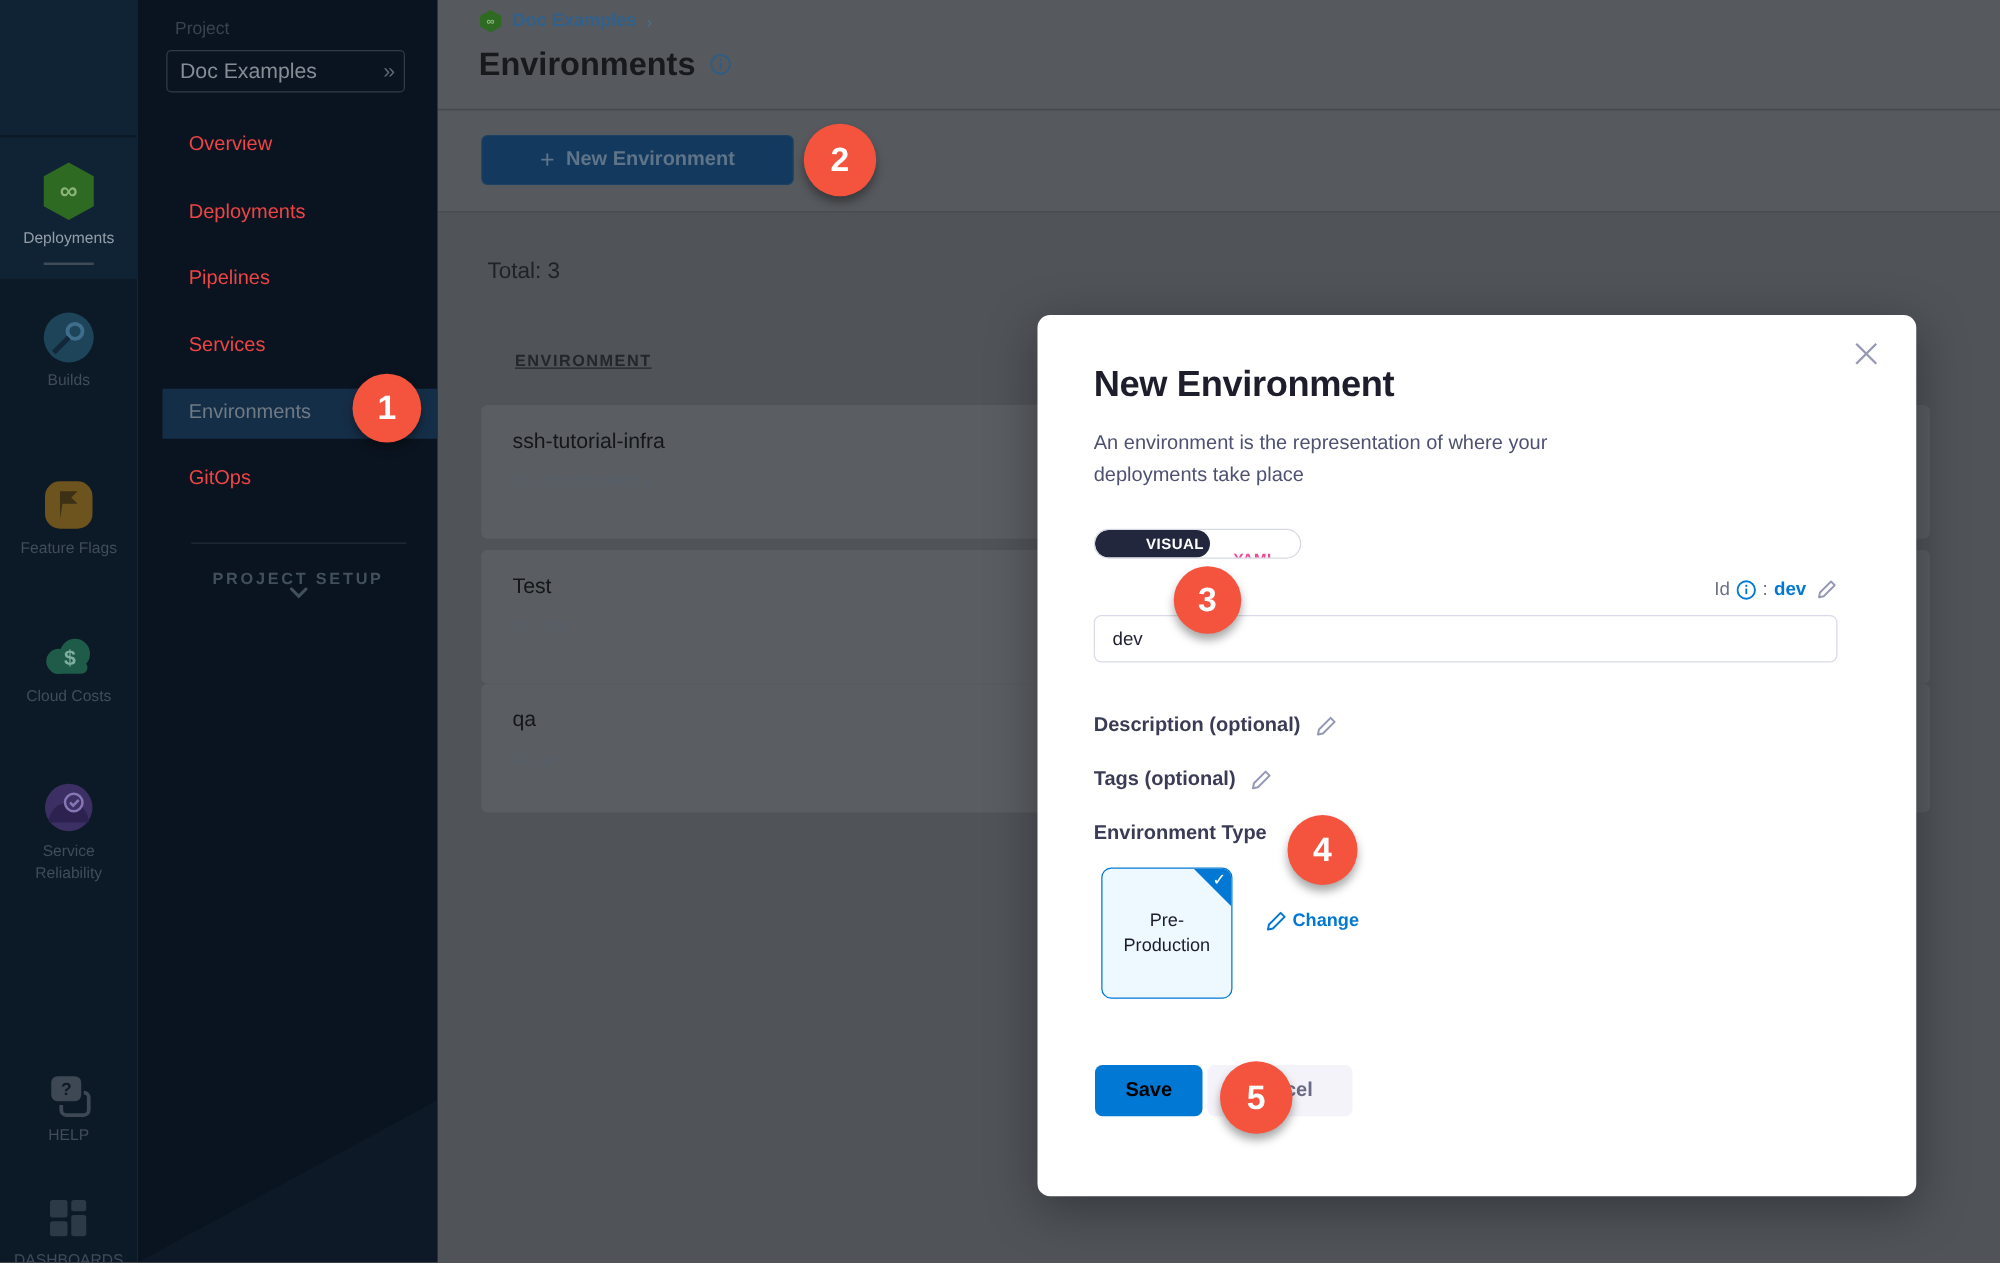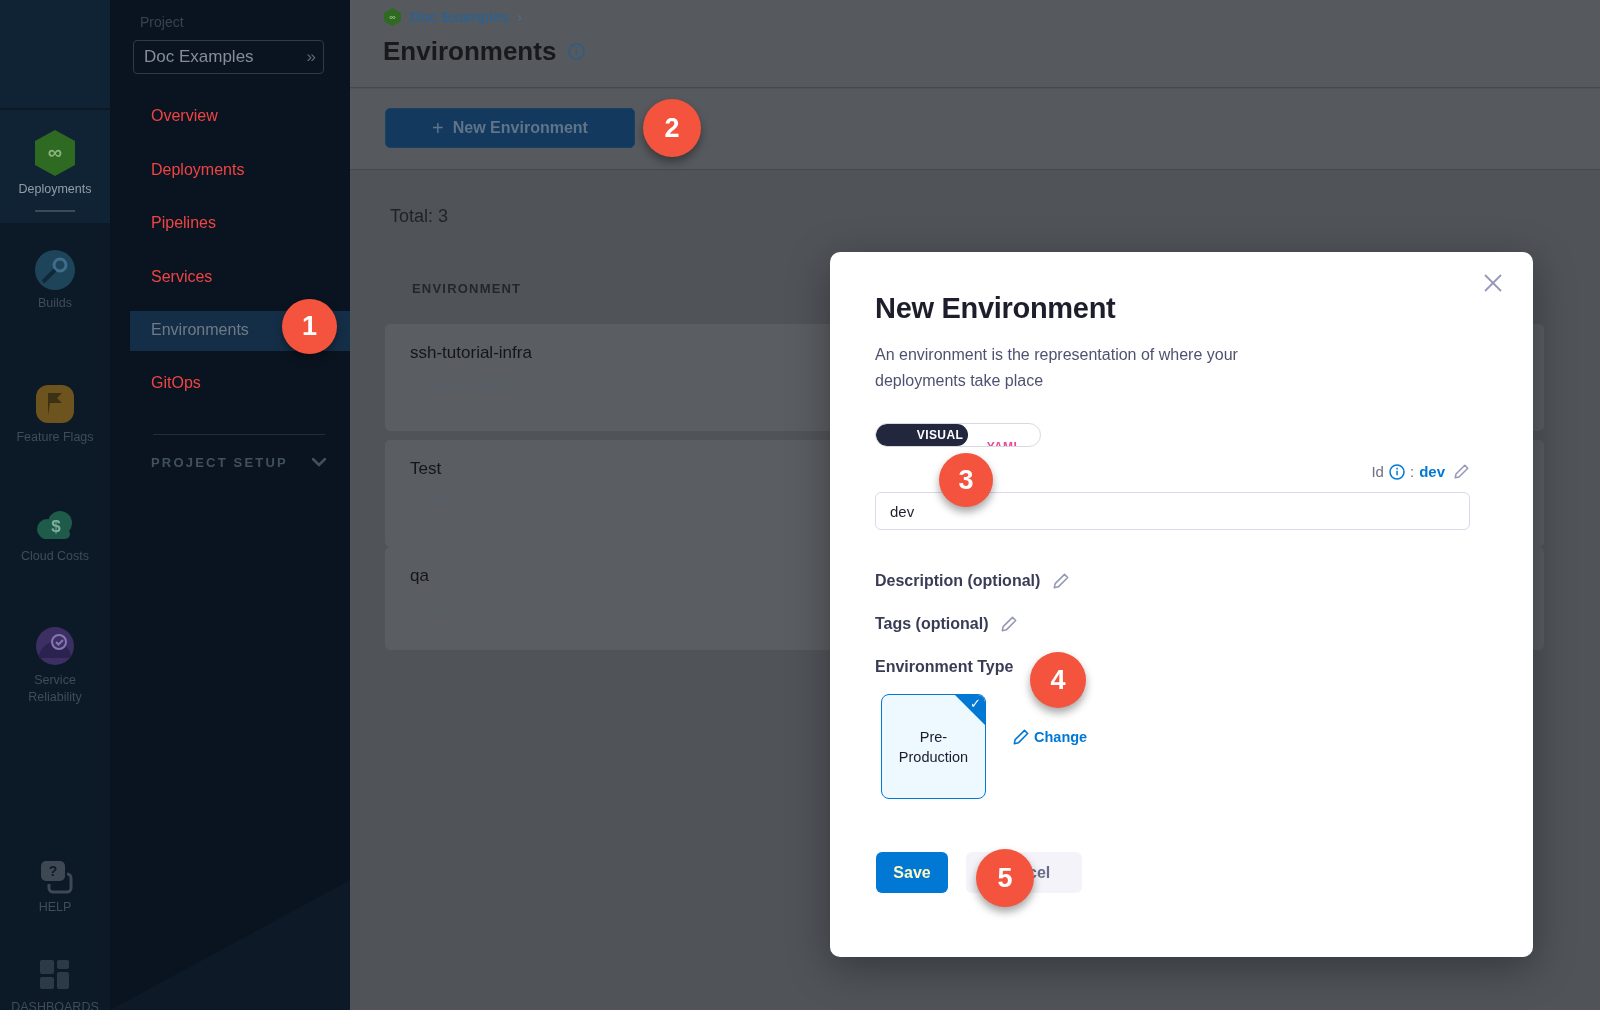--- a/index.html
+++ b/index.html
@@ -18,37 +18,37 @@
   .project-nav { position:absolute; left:110px; top:0; width:240px; height:1010px; background:#0a1420; z-index:2; overflow:hidden; }
   .proj-deco { position:absolute; left:0; bottom:0; width:240px; height:130px; background:#0e1a28; clip-path:polygon(100% 0, 100% 100%, 0 100%); opacity:.8; }
   .proj-label { position:absolute; left:30px; top:14px; font-size:14px; color:#39434e; }
   .proj-select { position:absolute; left:23px; top:40px; width:191px; height:34px; border:1px solid #303b47; border-radius:4px; display:flex; align-items:center; padding:0 10px; }
   .proj-select .name { font-size:17px; color:#868d95; flex:1; }
   .proj-select .chev { font-size:17px; color:#5f6873; letter-spacing:-3px; }
   .pnav-item { position:absolute; left:41px; font-size:16px; color:#ef4444; }
   .pnav-active { position:absolute; left:20px; width:220px; height:40px; top:311px; background:#152e47; }
   .pnav-active .txt { position:absolute; left:21px; top:10px; font-size:16px; color:#6f7a85; }
   .pnav-divider { position:absolute; left:43px; top:434px; width:172px; height:1px; background:#222d39; }
-  .setup-row { position:absolute; left:41px; top:455px; width:175px; display:flex; align-items:center; justify-content:space-between; }
+  .setup-row { position:absolute; left:41px; top:455px; width:175px; display:flex; align-items:center; justify-content:space-between;flex-direction:column; }
   .setup-label { font-size:13px; font-weight:bold; letter-spacing:2.2px; color:#42505e; }
 
   
   .main { position:absolute; left:350px; top:0; width:1250px; height:1010px; background:#505459; }
   .head-band { position:absolute; left:0; top:0; width:1250px; height:88px; background:#56595d; border-bottom:1px solid #45484c; }
   .tool-band { position:absolute; left:0; top:89px; width:1250px; height:81px; background:#56595d; border-bottom:1px solid #45484c; }
   .breadcrumb-row { position:absolute; left:33px; top:7px; display:flex; align-items:center; gap:8px; }
   .crumb { font-size:14.5px; color:#30618d; font-weight:600; }
   .crumb-sep { font-size:14px; color:#4f6e88; }
   .page-title-row { position:absolute; left:33px; top:36px; display:flex; align-items:center; gap:12px; }
   .page-title { font-size:26px; font-weight:bold; color:#17191d; }
   .new-env-btn { position:absolute; left:35px; top:19px; width:250px; height:40px; background:#133a5e; border:1px solid #1b4265; border-radius:5px; display:flex; align-items:center; justify-content:center; gap:9px; cursor:pointer; }
   .new-env-btn .plus { font-size:20px; color:#5f7489; font-weight:400; }
   .new-env-btn .lbl { font-size:16px; font-weight:bold; color:#5f7489; }
   .total-label { position:absolute; left:40px; top:206px; font-size:18px; color:#1f2327; }
-  .col-header { position:absolute; left:62px; top:281px; font-size:13px; font-weight:bold; letter-spacing:1.2px; color:#23272b; }
+  .col-header { position:absolute; left:62px; top:281px; font-size:13px; font-weight:bold; letter-spacing:1.2px; color:#23272b;text-decoration:underline; }
   .env-card { position:absolute; left:35px; width:1159px; background:#5a5e62; border-radius:5px; }
   .env-card .nm { position:absolute; left:25px; top:19px; font-size:17px; color:#141619; }
   .env-card .eid { position:absolute; left:25px; top:52px; font-size:14px; color:#575f69; }
 
   
   .modal { position:absolute; left:830px; top:252px; width:703px; height:705px; background:#ffffff; border-radius:10px; box-shadow:0 10px 40px rgba(0,0,0,.35); z-index:10; }
   .modal-close { position:absolute; left:650px; top:18px; width:26px; height:26px; cursor:pointer; display:flex; align-items:center; justify-content:center; }
   .modal-title { position:absolute; left:45px; top:40px; font-size:29px; font-weight:bold; color:#1d1d2b; letter-spacing:-.3px; }
   .modal-desc { position:absolute; left:45px; top:90px; width:430px; font-size:16px; line-height:26px; color:#4e5270; }
   .toggle { position:absolute; left:45px; top:171px; height:24px; border:1px solid #d8dae3; border-radius:12px; display:flex; background:#fff; overflow:hidden; }
@@ -61,21 +61,21 @@
   .id-row .id-val { font-size:15px; font-weight:600; color:#0278d5; }
   .name-input { position:absolute; left:45px; top:240px; width:595px; height:38px; border:1px solid #d9dbe8; border-radius:6px; font-size:15px; color:#1f2030; padding:0 14px; font-family:"Liberation Sans","DejaVu Sans",sans-serif; background:#fff; }
   .field-row { position:absolute; left:45px; display:flex; align-items:center; gap:12px; }
   .field-row .flbl { font-size:16px; font-weight:600; color:#3a3b55; }
   .type-card { position:absolute; left:51px; top:442px; width:105px; height:105px; background:#eef8ff; border:1.5px solid #0278d5; border-radius:8px; display:flex; align-items:center; justify-content:center; text-align:center; overflow:hidden; cursor:pointer; }
   .type-card .tc-txt { font-size:14.5px; color:#1c1c2c; line-height:20px; width:86px; }
   .tc-corner { position:absolute; top:0; right:0; width:0; height:0; border-top:30px solid #0278d5; border-left:30px solid transparent; }
   .tc-check { position:absolute; top:1px; right:4px; color:#ffffff; font-size:13px; font-weight:bold; }
   .change-link { position:absolute; left:182px; top:476px; display:flex; align-items:center; gap:4px; cursor:pointer; }
   .change-link .ch-txt { font-size:14.5px; font-weight:600; color:#0278d5; }
-  .save-btn { position:absolute; left:46px; top:600px; width:72px; height:41px; background:#0278d5; border:none; border-radius:6px; color:#fef9c3; font-size:16px; font-weight:bold; cursor:pointer; font-family:"Liberation Sans","DejaVu Sans",sans-serif; }
+  .save-btn { position:absolute; left:46px; top:600px; width:86px; height:41px; background:#0278d5; border:none; border-radius:6px; color:#000000; font-size:16px; font-weight:bold; cursor:pointer; font-family:"Liberation Sans","DejaVu Sans",sans-serif; }
   .cancel-btn { position:absolute; left:136px; top:600px; width:116px; height:41px; background:#f3f3f9; border:none; border-radius:6px; color:#696b85; font-size:16px; font-weight:bold; cursor:pointer; font-family:"Liberation Sans","DejaVu Sans",sans-serif; }
 
   
   .badge { position:absolute; border-radius:50%; background:#f4533d; color:#ffffff; display:flex; align-items:center; justify-content:center; font-size:27px; font-weight:bold; z-index:20; box-shadow:0 5px 8px rgba(0,0,0,.35); }
 
   .icon-wrap { display:inline-flex; align-items:center; justify-content:center; }
 </style>
 </head>
 <body>
 

